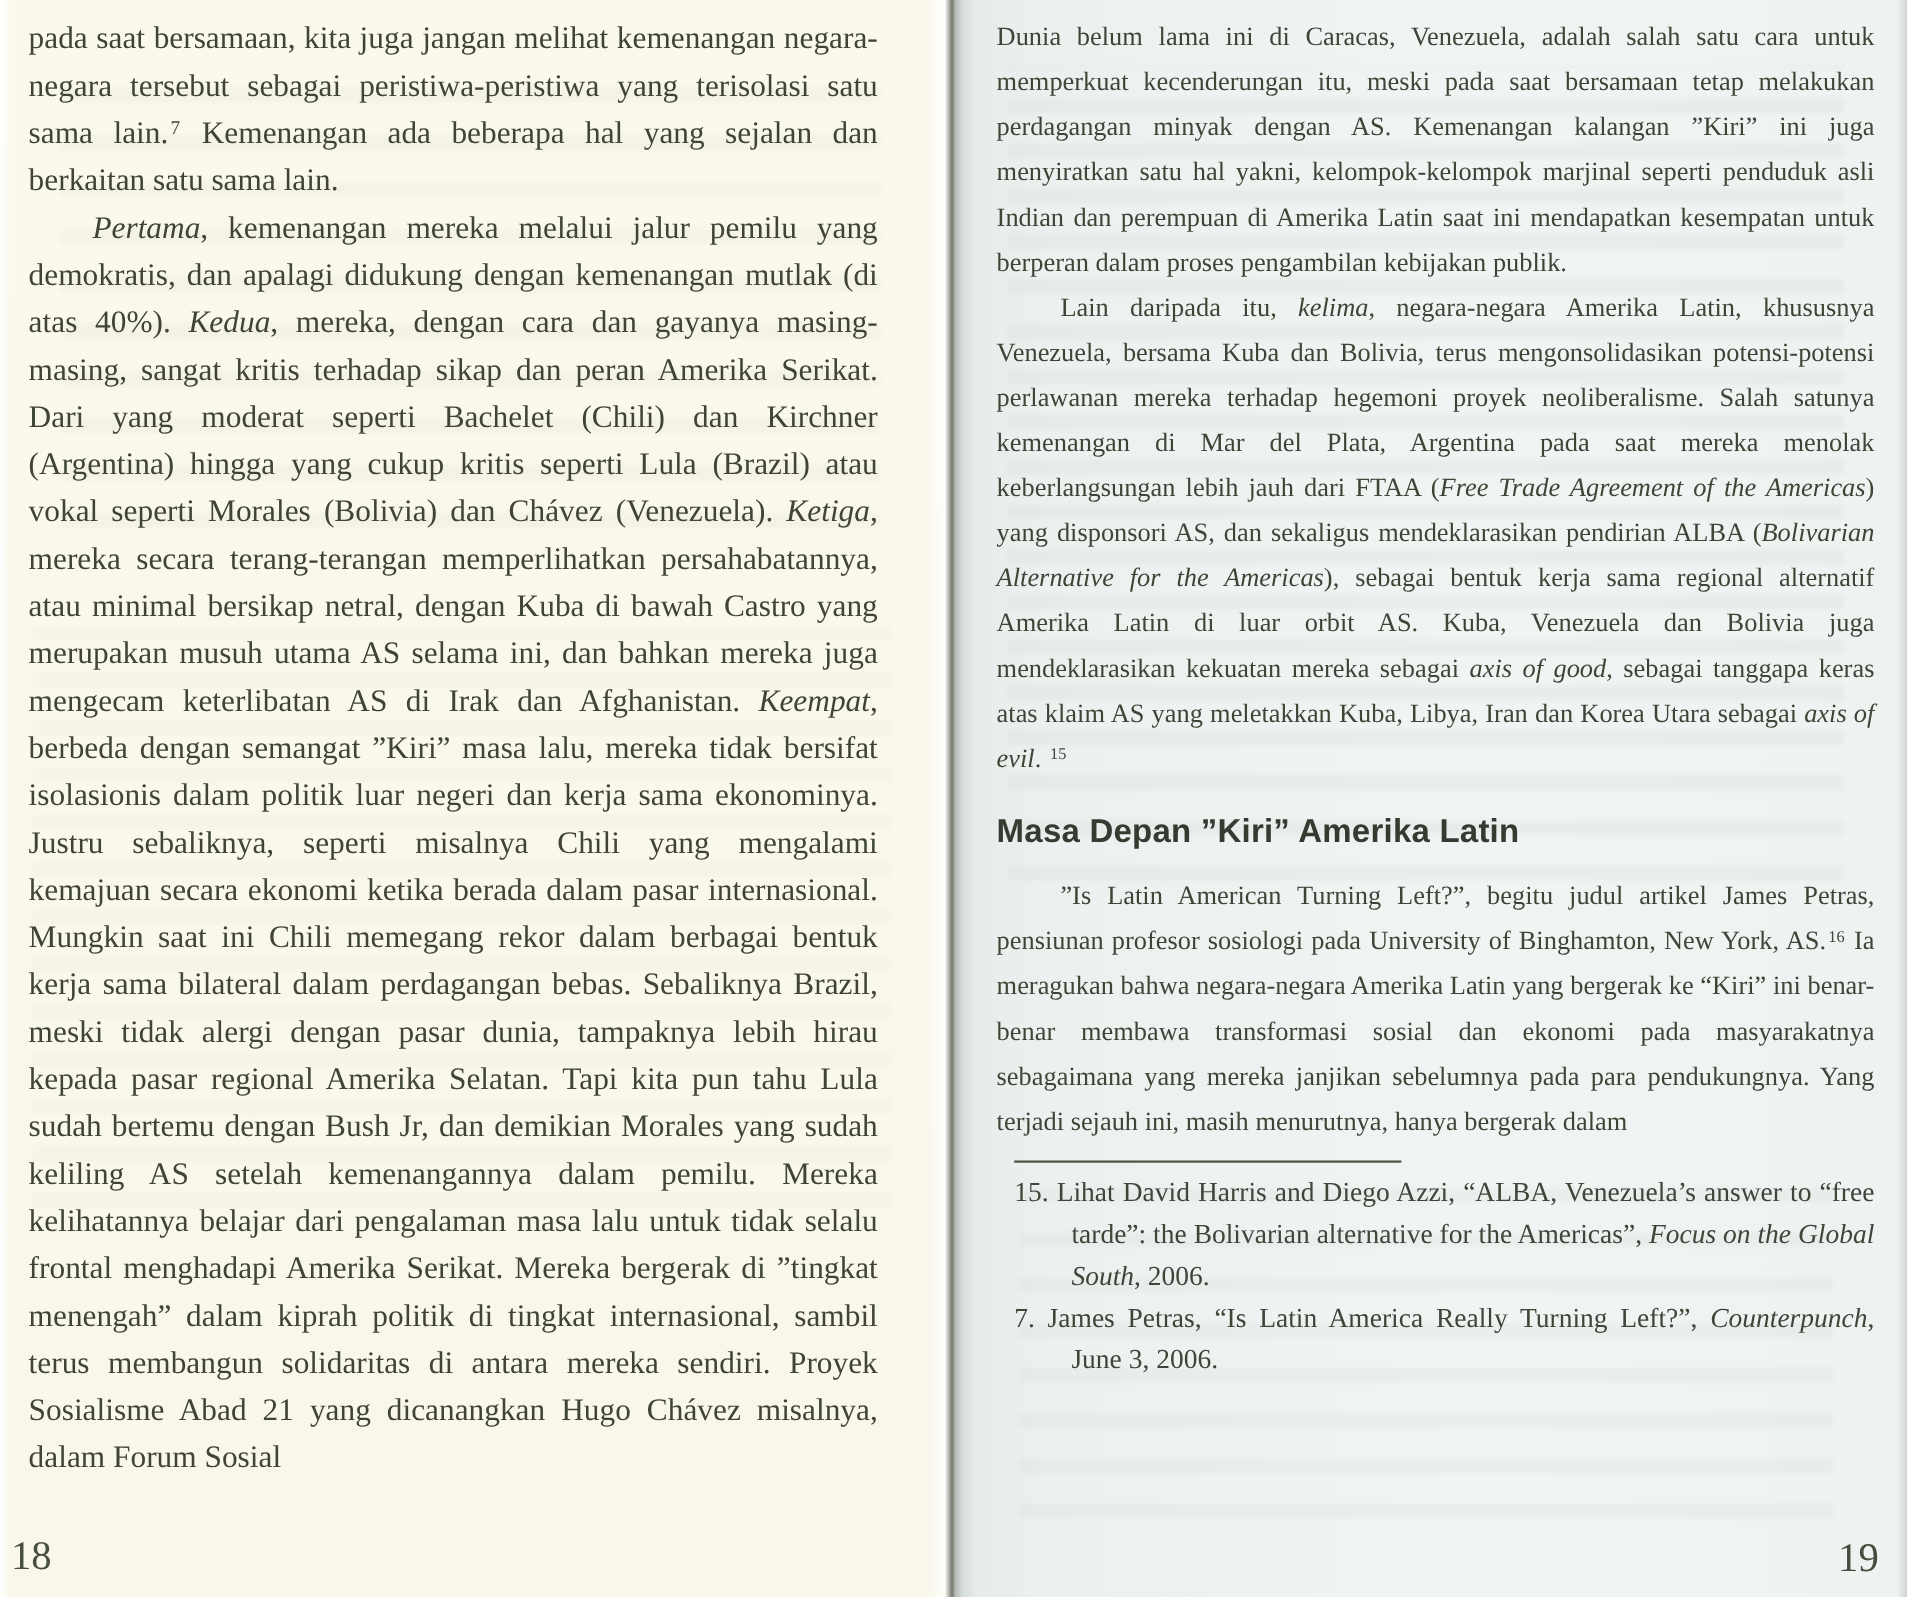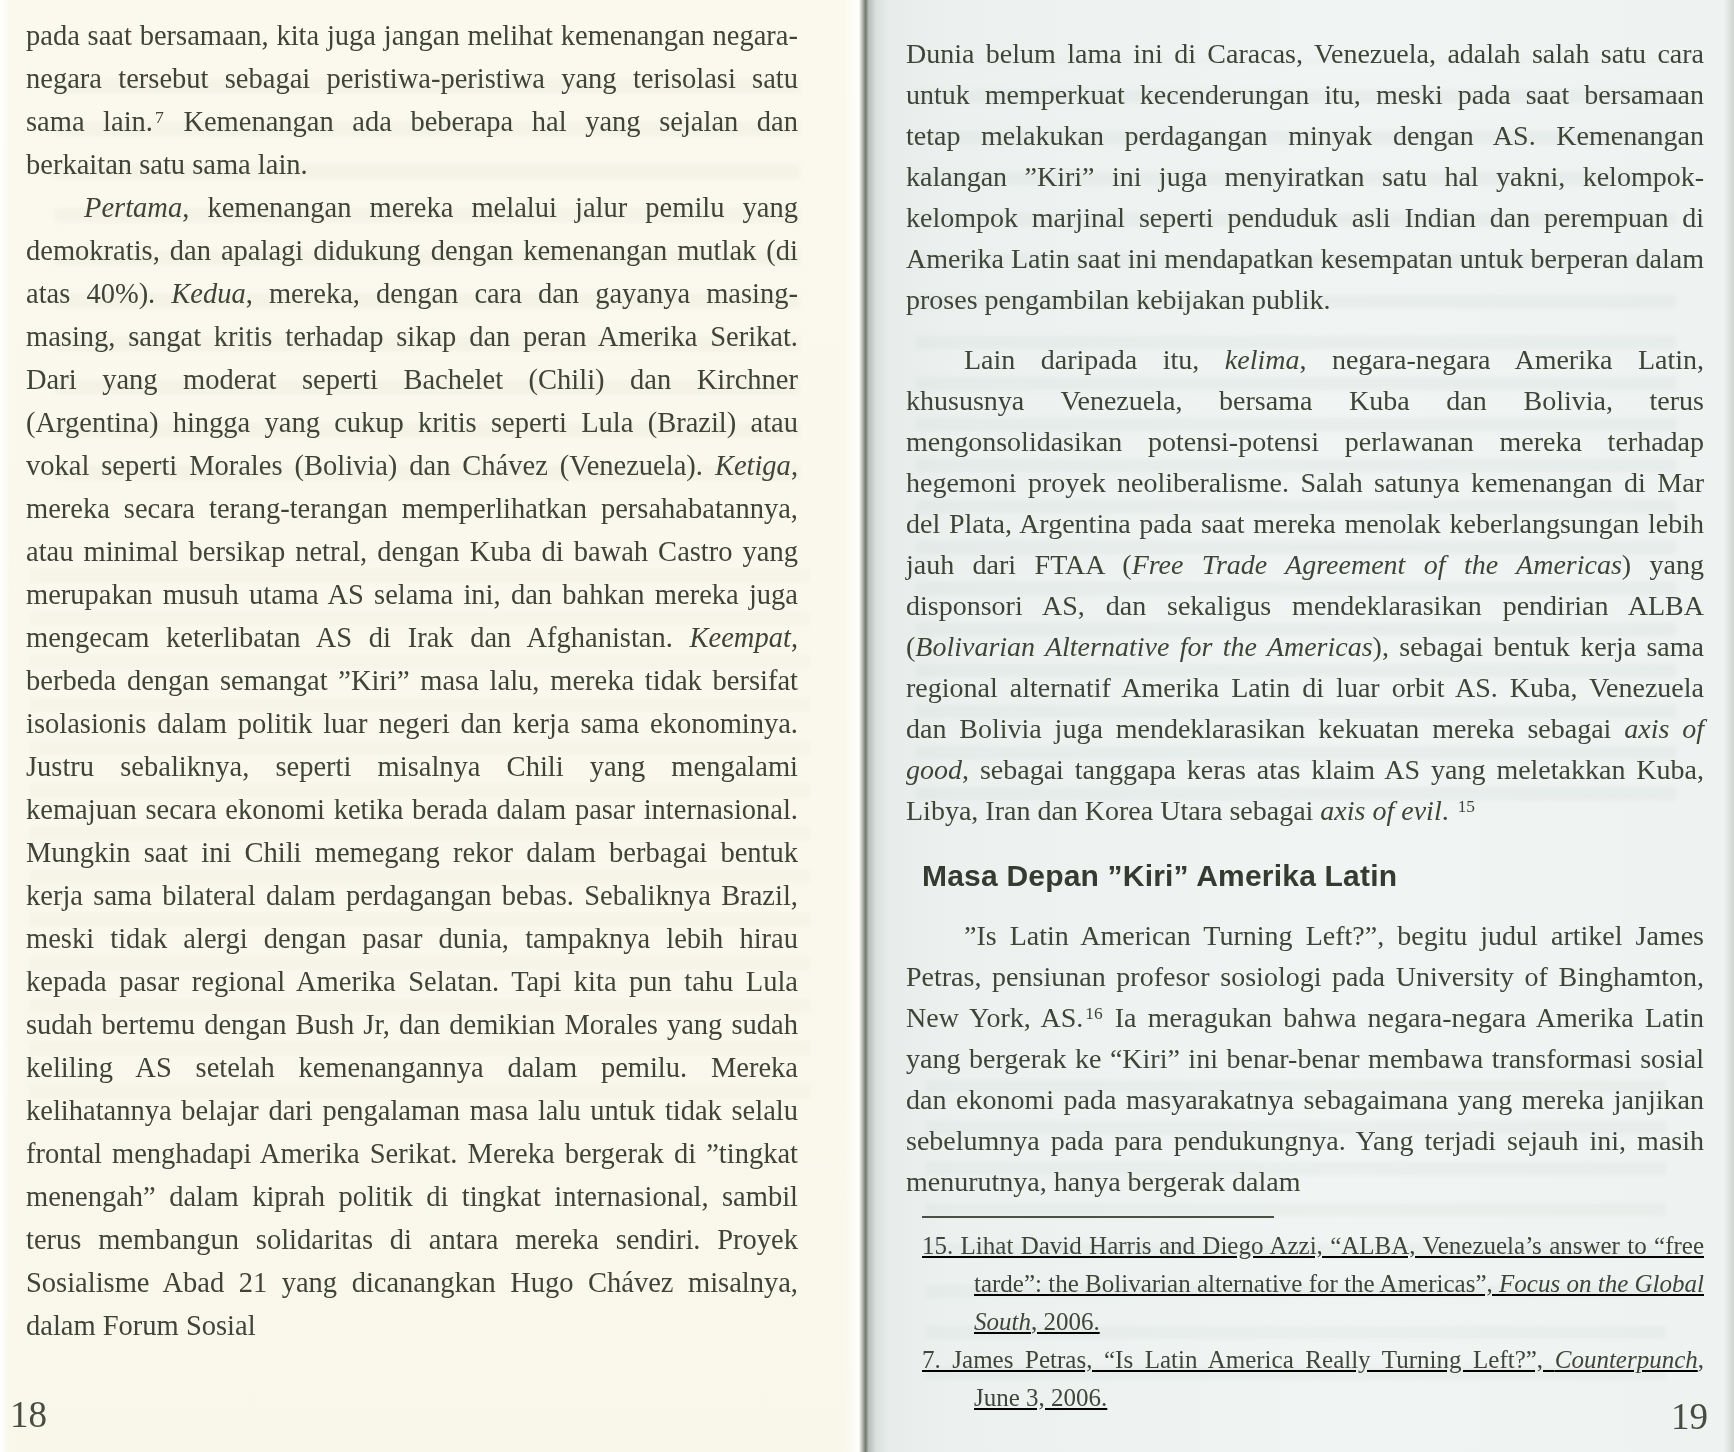--- a/index.html
+++ b/index.html
@@ -52,41 +52,41 @@
   .right .text { left: 40px; top: 14px; width: 798px; }
 
   .para {
     margin: 0;
     text-align: justify;
     overflow-wrap: break-word;
     font-family: "Liberation Serif", "DejaVu Serif", serif;
     color: #3f4437;
   }
   .left .para  { font-size: 28.5px; line-height: 43px; }
-  .right .para { font-size: 28px; line-height: 41px; margin-top: 19px; }
+  .right .para { font-size: 24px; line-height: 41px; }
   .para.indent { text-indent: 58px; }
 
   .it { font-style: italic; }
 
   sup {
     font-size: 0.62em; line-height: 0;
     position: relative; top: -0.45em; vertical-align: baseline;
     margin: 0 1px 0 2px;
   }
 
   .section-heading {
     font-family: "Liberation Sans", sans-serif;
     font-weight: 700;
     font-size: 30px;
     letter-spacing: 0.2px;
     color: #353b30;
-    margin: 28px 0 22px 16px;
+    margin: 28px 0 22px 0;
   }
 
-  .footnotes { margin-top: 14px; position: relative; z-index: 4; text-decoration: underline; }
+  .footnotes { margin-top: 14px; position: relative; z-index: 4; }
   .fn-rule { width: 372px; border-top: 3px solid #4b5044; margin: 0 0 9px 0; }
   .right .fn-rule { width: 352px; border-top-width: 2px; margin-left: 16px; }
 
   .fn {
     margin: 0;
     font-family: "Liberation Serif", "DejaVu Serif", serif;
     font-size: 25px; line-height: 38px;
     color: #40453a;
     text-align: justify;
     padding-left: 52px; text-indent: -52px;

